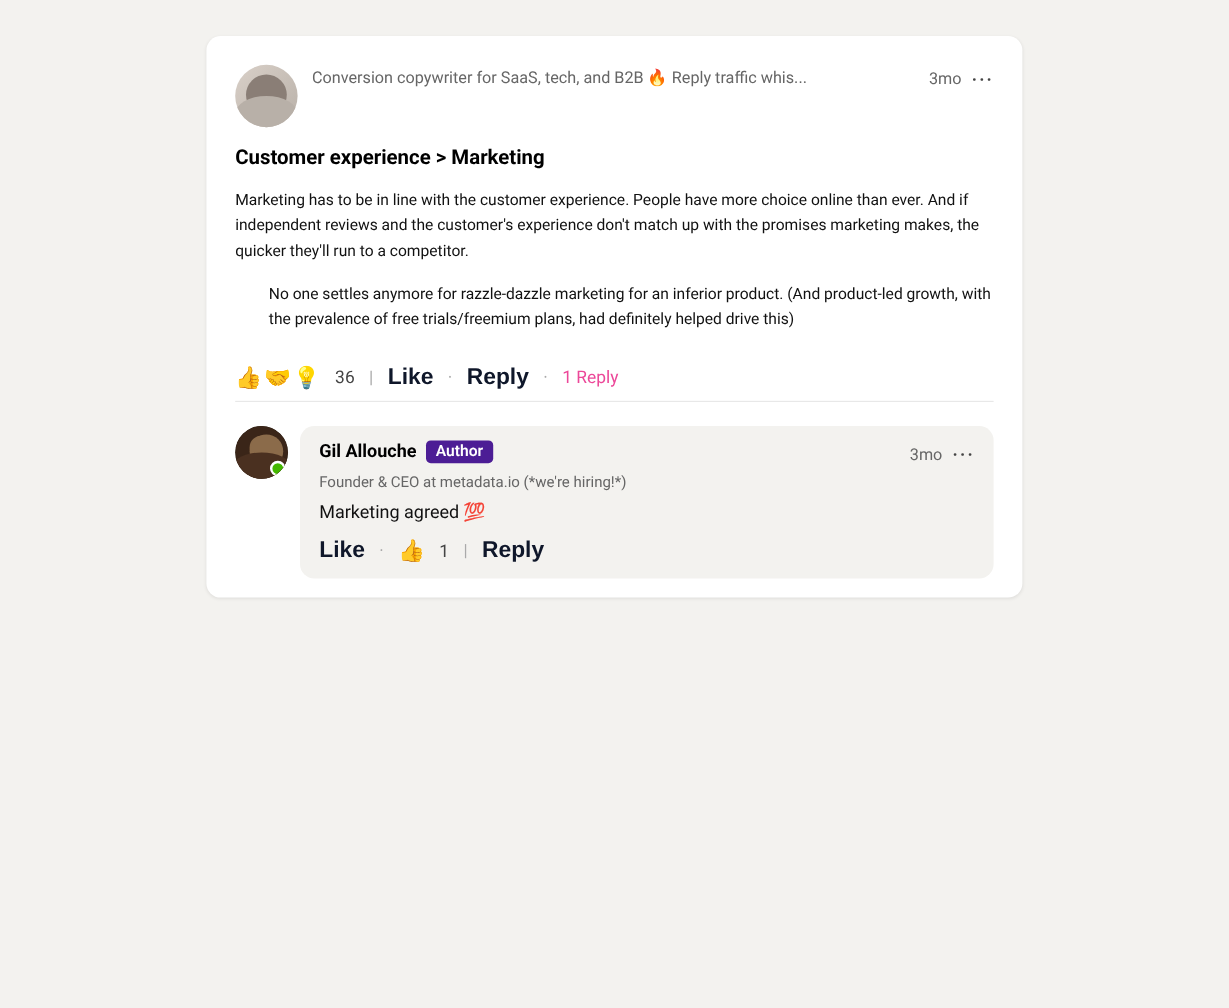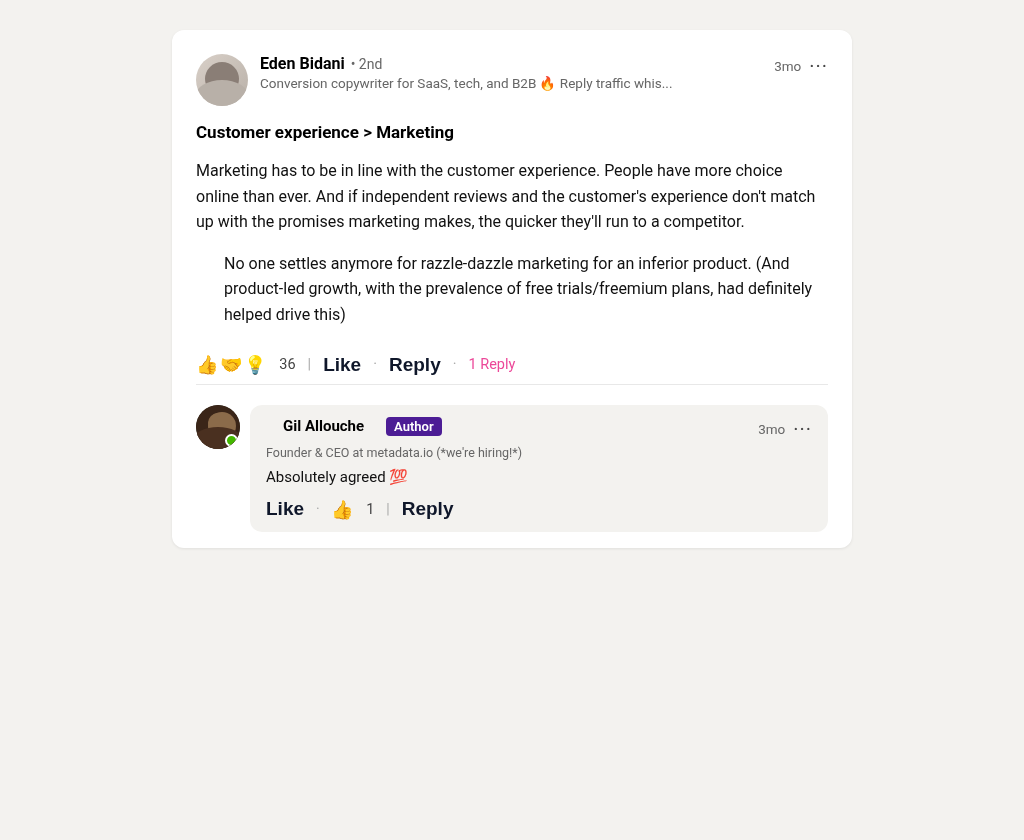--- a/index.html
+++ b/index.html
@@ -152,21 +152,21 @@
       letter-spacing: 1px;
       cursor: pointer;
     }
     .post-title {
       font-size: 17px;
       font-weight: 700;
       color: #000000;
       margin-bottom: 16px;
     }
     .post-body {
-      font-size: 16px;
+      font-size: 13px;
       color: #111111;
       line-height: 1.6;
     }
     .post-body p {
       margin-bottom: 16px;
     }
     .post-body p:last-child {
       margin-bottom: 0;
       margin-left: 28px;
     }
@@ -237,22 +237,21 @@
     }
     .comment-header {
       display: flex;
       align-items: flex-start;
       justify-content: space-between;
       margin-bottom: 4px;
     }
     .comment-name-row {
       display: flex;
       align-items: center;
-      gap: 22px;
-      margin-left: 17px;
+      gap: 8px;
     }
     .comment-name {
       font-weight: 700;
       font-size: 15px;
       color: #000;
     }
     .comment-headline {
       font-size: 12.5px;
       color: #666;
       margin-bottom: 6px;
@@ -273,24 +272,20 @@
   </style>
 </head>
 <body>
 
 <div class="feed-container">
   <div class="post-card">
 
     <div class="post-header">
       <div class="avatar avatar-img-eden" title="Eden Bidani"></div>
       <div class="header-info">
-        <div class="name-row">
-          <span class="author-name">Eden Bidani</span>
-          <span class="degree-badge">• 2nd</span>
-        </div>
         <div class="headline">Conversion copywriter for SaaS, tech, and B2B 🔥 Reply traffic whis...</div>
       </div>
       <div class="time-menu">
         <span>3mo</span>
         <span class="dots">···</span>
       </div>
     </div>
 
     <div class="post-title">Customer experience &gt; Marketing</div>
     <div class="post-body">
@@ -334,21 +329,21 @@
             <div class="comment-name-row">
               <span class="comment-name">Gil Allouche</span>
               <span class="author-tag">Author</span>
             </div>
             <div class="time-menu">
               <span>3mo</span>
               <span class="dots">···</span>
             </div>
           </div>
           <div class="comment-headline">Founder &amp; CEO at metadata.io (*we're hiring!*)</div>
-          <div class="comment-text">Absolutely agreed 💯</div>
+          <div class="comment-text">Marketing agreed 💯</div>
 
           <div class="comment-reactions">
             <button class="like-btn">Like</button>
             <span class="divider">·</span>
             <span class="reaction-icon">👍</span>
             <span class="reaction-count">1</span>
             <span class="divider">|</span>
             <button class="reply-btn">Reply</button>
           </div>
         </div>

